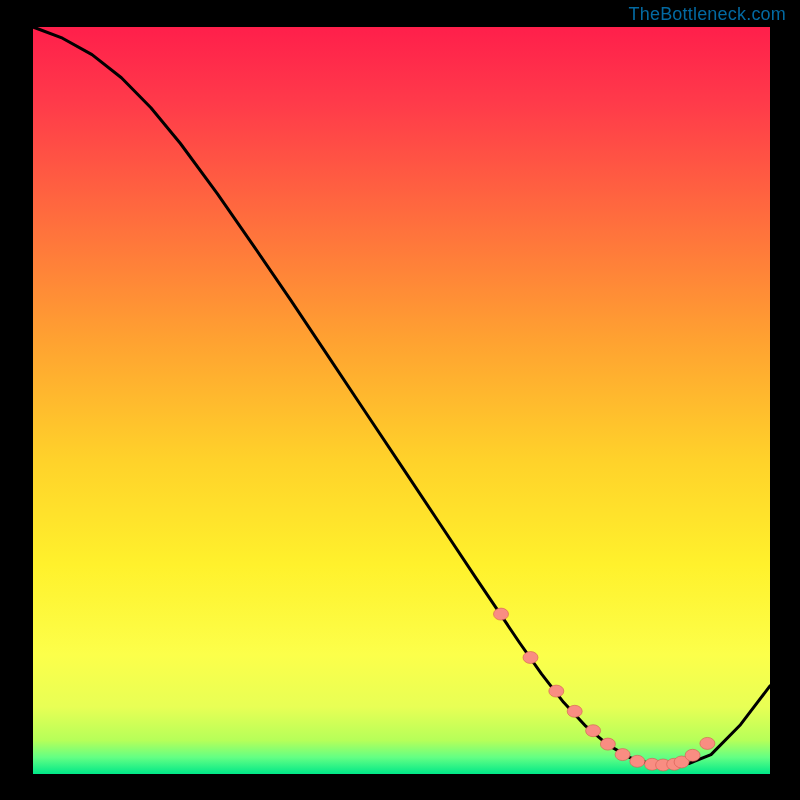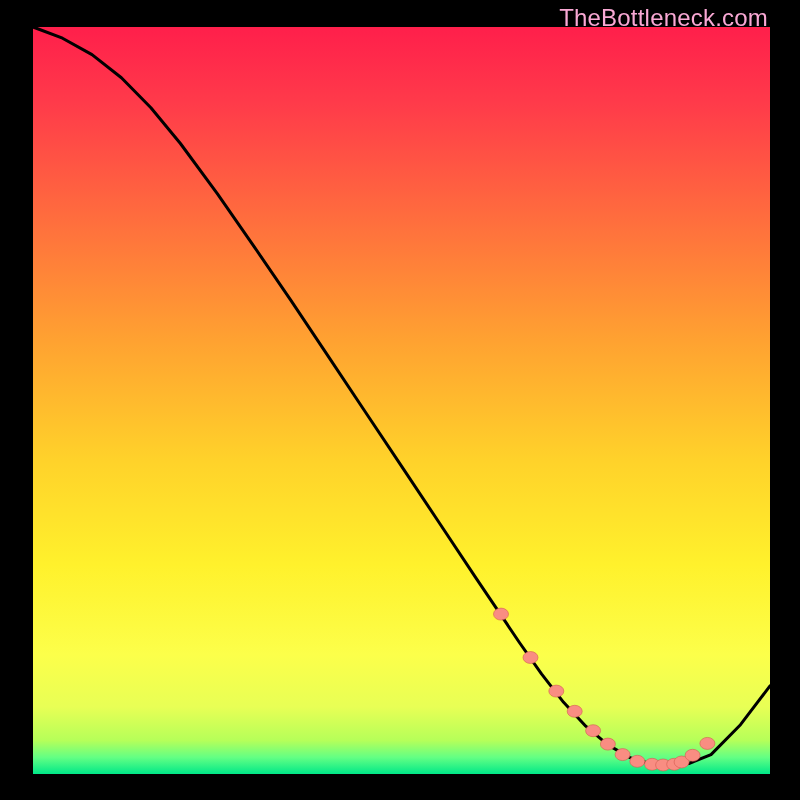--- a/index.html
+++ b/index.html
@@ -13,23 +13,23 @@
   }
   .frame {
     position: relative;
     width: 800px;
     height: 800px;
     background: #000;
   }
   .watermark {
     position: absolute;
     top: 4px;
-    right: 32px;
-    color: #f9a8d4;
-    font-size: 24px;
+    right: 14px;
+    color: #0369a1;
+    font-size: 18px;
     font-weight: 500;
     letter-spacing: 0.2px;
     z-index: 20;
   }
   svg {
     position: absolute;
     top: 0;
     left: 0;
   }
 </style>

